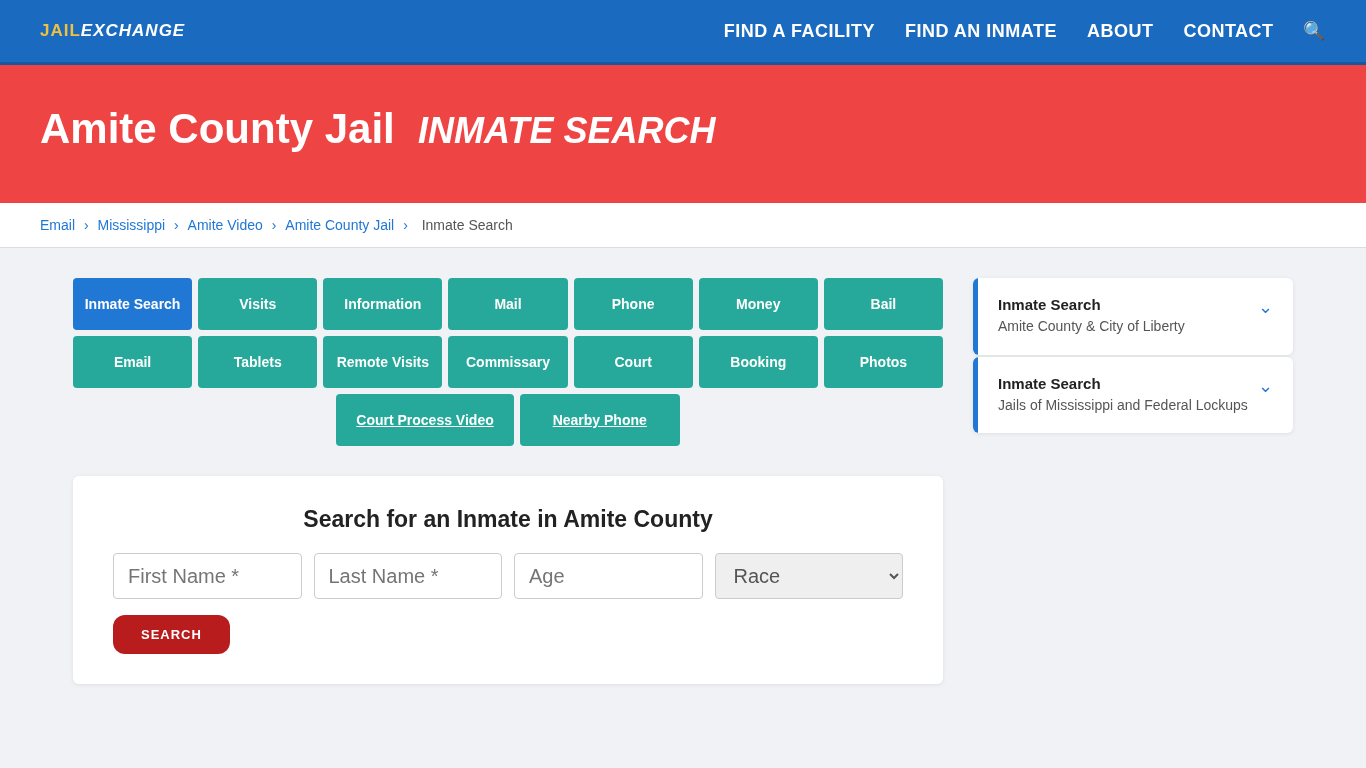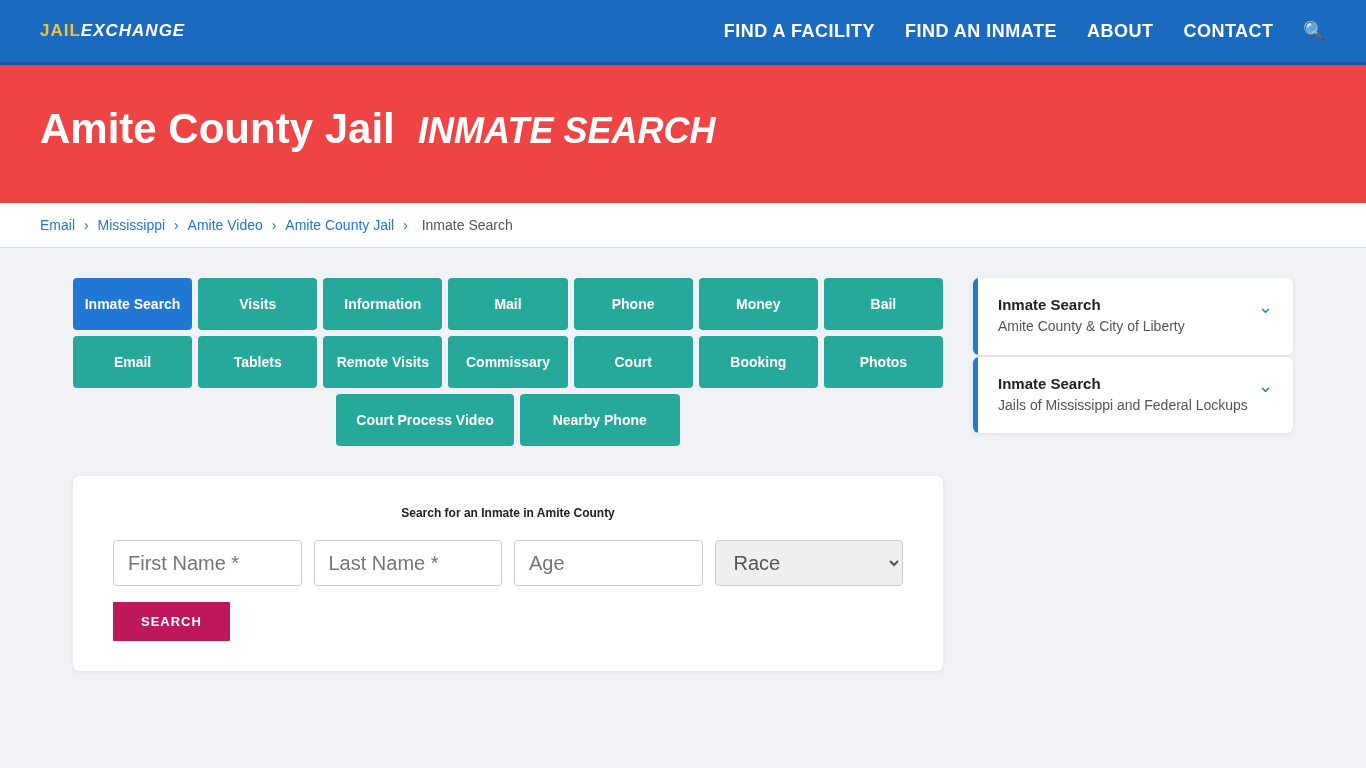--- a/index.html
+++ b/index.html
@@ -114,31 +114,32 @@
     }
     .tabs-row3-inner {
       display: flex;
       gap: 6px;
       margin-bottom: 30px;
       justify-content: center;
     }
     .tabs-row3-inner .tab-btn {
       min-width: 160px;
       padding: 18px 20px;
+      text-decoration: underline;
     }
 
     
     .search-box {
       background: #fff;
       border-radius: 6px;
       padding: 30px 40px;
       box-shadow: 0 1px 4px rgba(0,0,0,0.08);
     }
     .search-box h2 {
-      font-size: 12px;
+      font-size: 23px;
       font-weight: 700;
       margin-bottom: 20px;
       text-align: center;
       color: #222;
     }
     .search-fields {
       display: flex;
       gap: 12px;
       margin-bottom: 16px;
       flex-wrap: wrap;
@@ -146,25 +147,25 @@
     .search-fields input, .search-fields select {
       flex: 1;
       min-width: 100px;
       padding: 10px 14px;
       border: 1px solid #ccc;
       border-radius: 4px;
       font-size: 20px;
       color: #555;
     }
     .search-btn {
-      background: #be185d;
+      background: #b91c1c;
       color: #fff;
       border: none;
       padding: 12px 28px;
-      border-radius: 1px;
+      border-radius: 12px;
       font-size: 13px;
       font-weight: 700;
       letter-spacing: 1px;
       cursor: pointer;
       text-transform: uppercase;
     }
 
     
     .sidebar {
       width: 320px;

